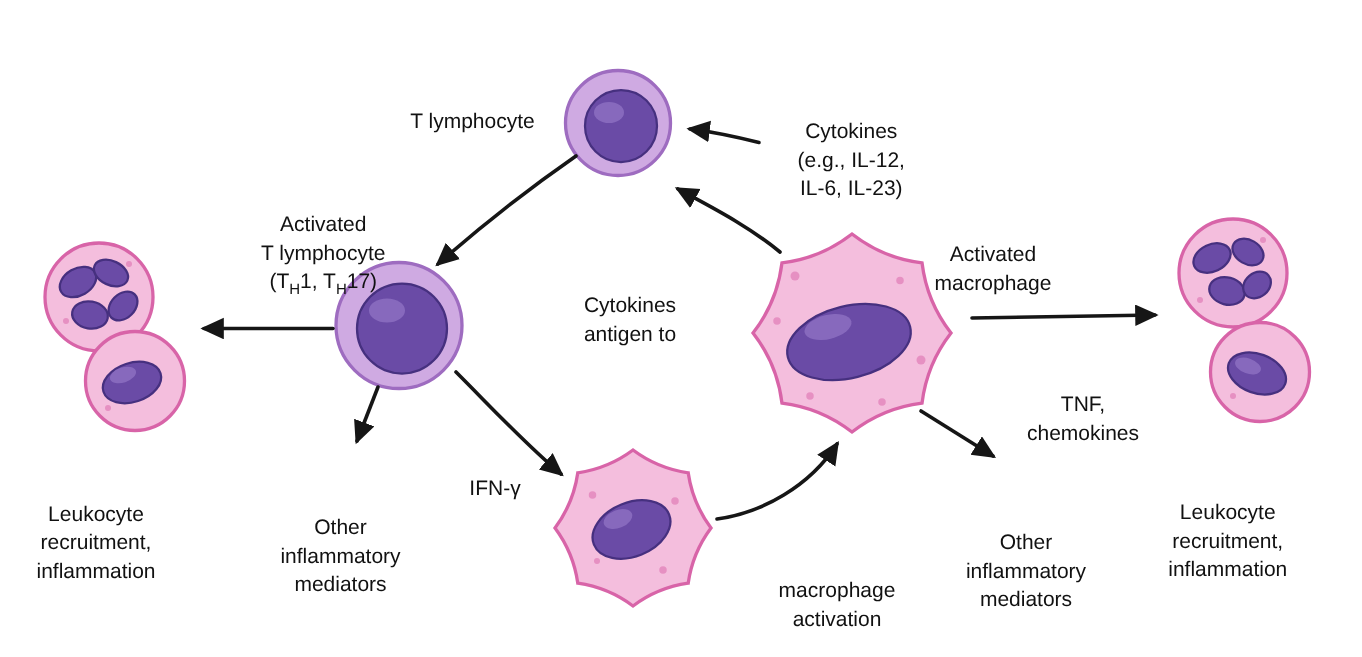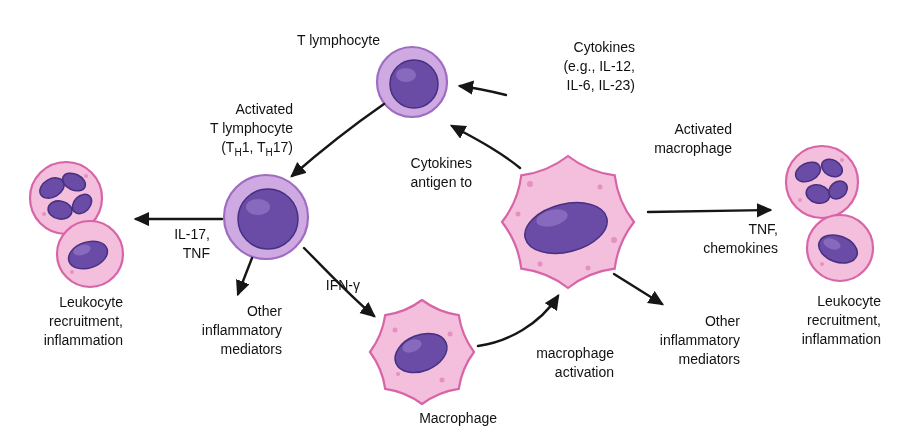--- a/index.html
+++ b/index.html
@@ -4,22 +4,22 @@
 <style>
   html,body{margin:0;padding:0;background:#ffffff;}
   .canvas{
     position:relative;width:908px;height:438px;
     background:var(--background,#ffffff);
     font-family:"Liberation Sans",sans-serif;
     overflow:hidden;
   }
   .canvas svg{position:absolute;left:0;top:0;}
   .lbl{
-    position:absolute;text-align:right;
-    font-size:14px;line-height:1.35;color:var(--text,#111);
+    position:absolute;text-align:center;
+    font-size:14px;line-height:1.35;color:var(--text,#111);margin-top:40px;
   }
   .lbl > span{display:block;}
   .lbl span span{display:inline;}
   .lbl sub{font-size:10px;line-height:1;}
   .cell-pink{fill:var(--pink_fill);stroke:var(--pink_stroke);stroke-width:2.2;}
   .cell-lymph{fill:var(--lymph_fill);stroke:var(--lymph_stroke);stroke-width:2.2;}
   .nucleus{fill:var(--nucleus_fill);stroke:var(--nucleus_stroke);stroke-width:1.5;}
   .nuc-hi{fill:var(--nucleus_hi);opacity:.55;stroke:none;}
   .speckle{fill:var(--speckle);stroke:none;}
   .arrow{stroke:var(--arrow);stroke-width:2.4;fill:none;stroke-linecap:round;}
@@ -131,24 +131,20 @@
   <div class="lbl" style="left:368px;top:154px;width:104px">
     <span>Cytokines</span>
     <span>antigen to</span>
   </div>
 
   <div class="lbl" style="left:592px;top:120px;width:140px">
     <span>Activated</span>
     <span>macrophage</span>
   </div>
 
-  <div class="lbl" style="left:140px;top:225px;width:70px">
-    <span>IL-17,</span>
-    <span>TNF</span>
-  </div>
 
   <div class="lbl" style="left:5px;top:293px;width:118px">
     <span>Leukocyte</span>
     <span>recruitment,</span>
     <span>inflammation</span>
   </div>
 
   <div class="lbl" style="left:172px;top:302px;width:110px">
     <span>Other</span>
     <span>inflammatory</span>

